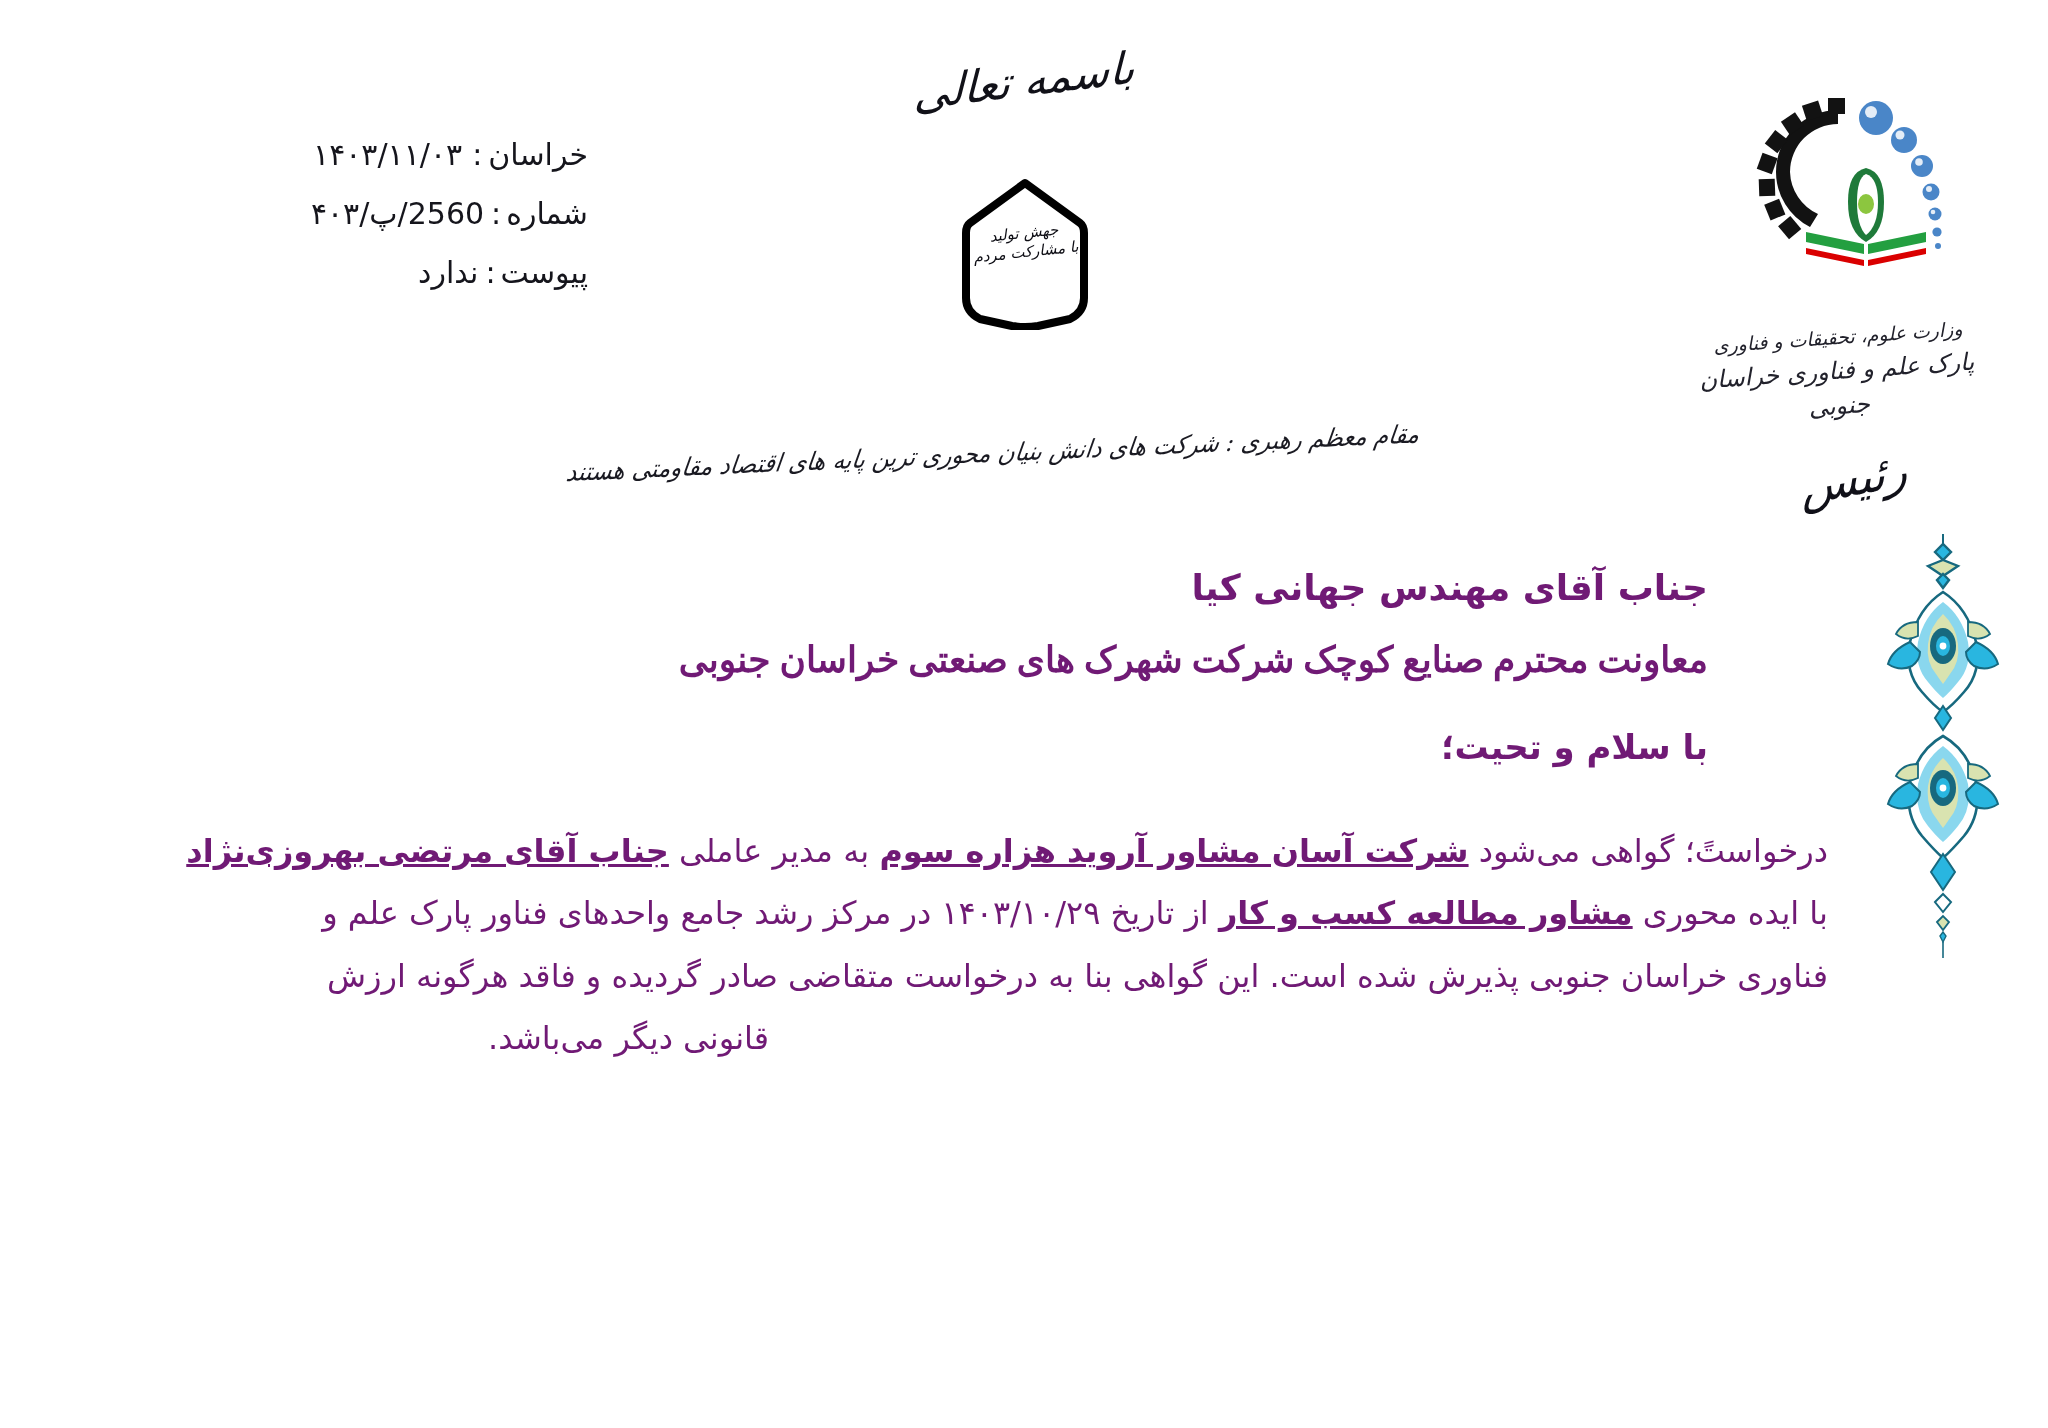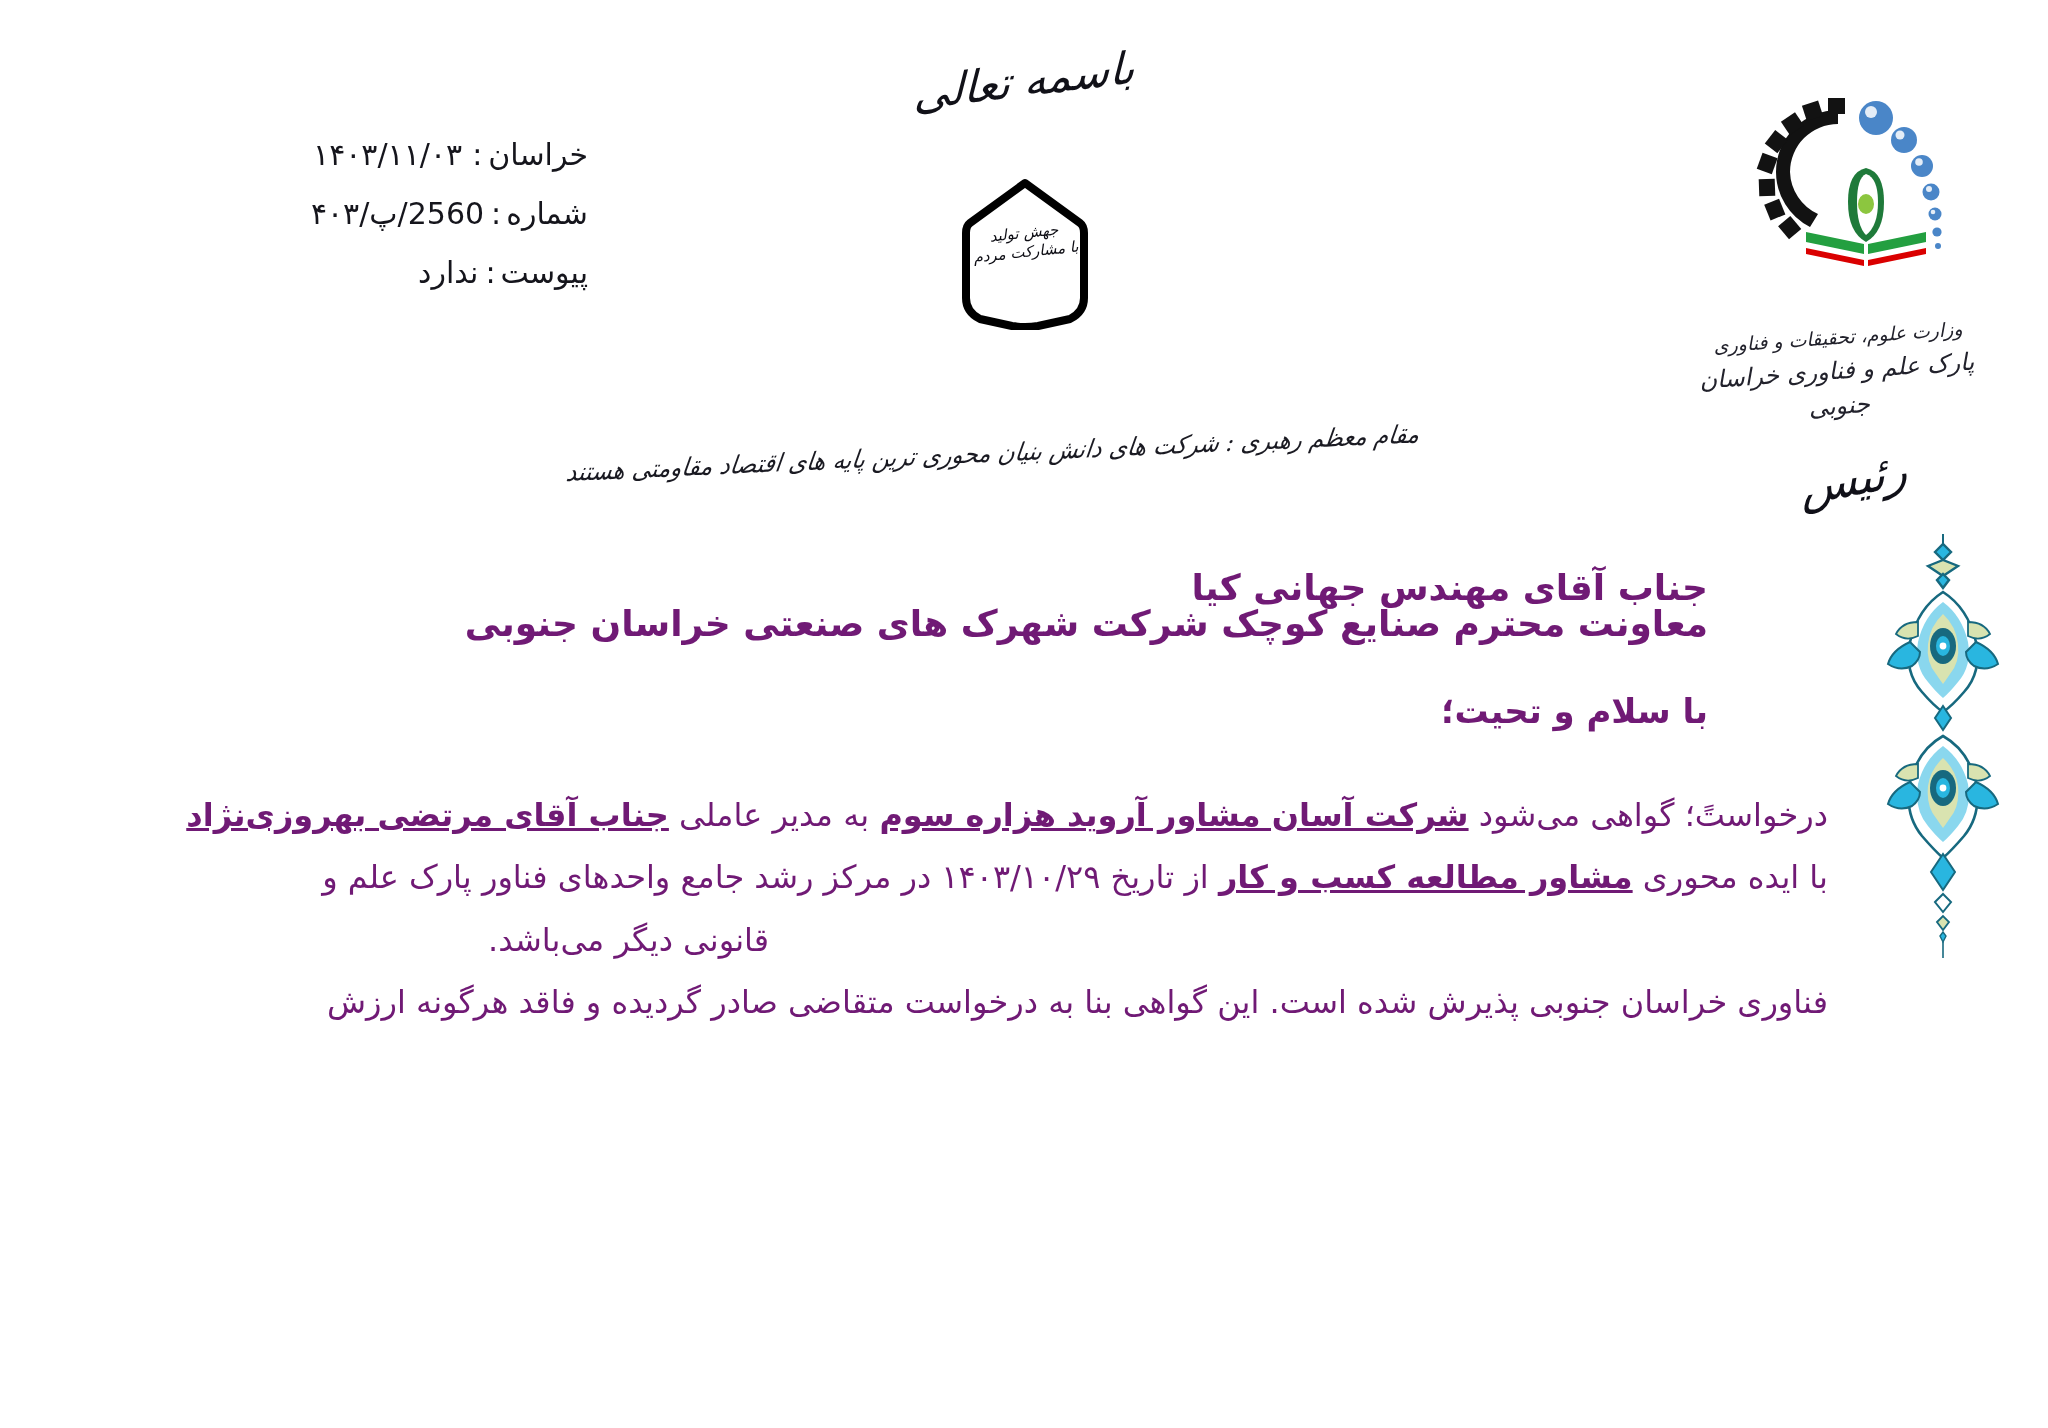--- a/index.html
+++ b/index.html
@@ -185,20 +185,22 @@
   }
   .addressee {
     font-size: 36px;
     font-weight: bold;
     line-height: 1.0;
     margin: 0 0 52px 0;
     padding-right: 120px;
   }
   .addressee .role {
     display: block;
+    margin-top: 36px;
+    font-family: Liberation Serif, serif;
   }
   .greeting {
     font-size: 34px;
     font-weight: bold;
     margin: 12px 0 56px 0;
     padding-right: 120px;
     line-height: 1.0;
   }
   .body-para {
     font-size: 32px;
@@ -367,19 +369,19 @@
     <div class="addressee">
       <span>جناب آقای مهندس جهانی کیا</span>
       <span class="role">معاونت محترم صنایع کوچک شرکت شهرک های صنعتی خراسان جنوبی</span>
     </div>
 
     <div class="greeting">با سلام و تحیت؛</div>
 
     <div class="body-para">
       <span class="para-line"><span>درخواستً؛ گواهی می‌شود </span><b>شرکت آسان مشاور آروید هزاره سوم</b><span> به مدیر عاملی </span><b>جناب آقای مرتضی بهروزی‌نژاد</b></span>
       <span class="para-line"><span>با ایده محوری </span><b>مشاور مطالعه کسب و کار</b><span> از تاریخ ۱۴۰۳/۱۰/۲۹ در مرکز رشد جامع واحدهای فناور پارک علم و</span></span>
+      <span class="para-line">فناوری خراسان جنوبی پذیرش شده است. این گواهی بنا به درخواست متقاضی صادر گردیده و فاقد هرگونه ارزش</span>
       <span class="para-line last">قانونی دیگر می‌باشد.</span>
-      <span class="para-line">فناوری خراسان جنوبی پذیرش شده است. این گواهی بنا به درخواست متقاضی صادر گردیده و فاقد هرگونه ارزش</span>
     </div>
 
   </div>
 
 </div>
 
 </body></html>

